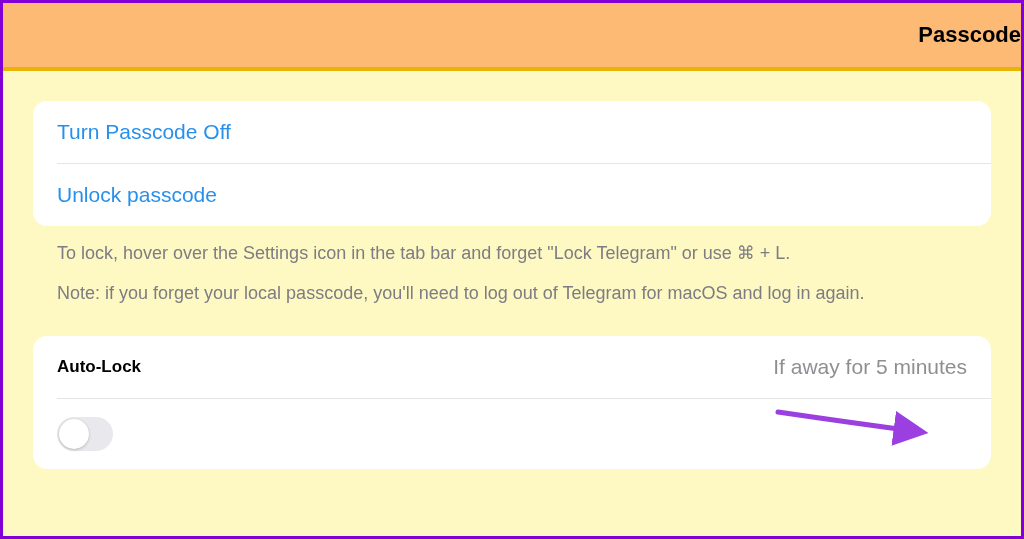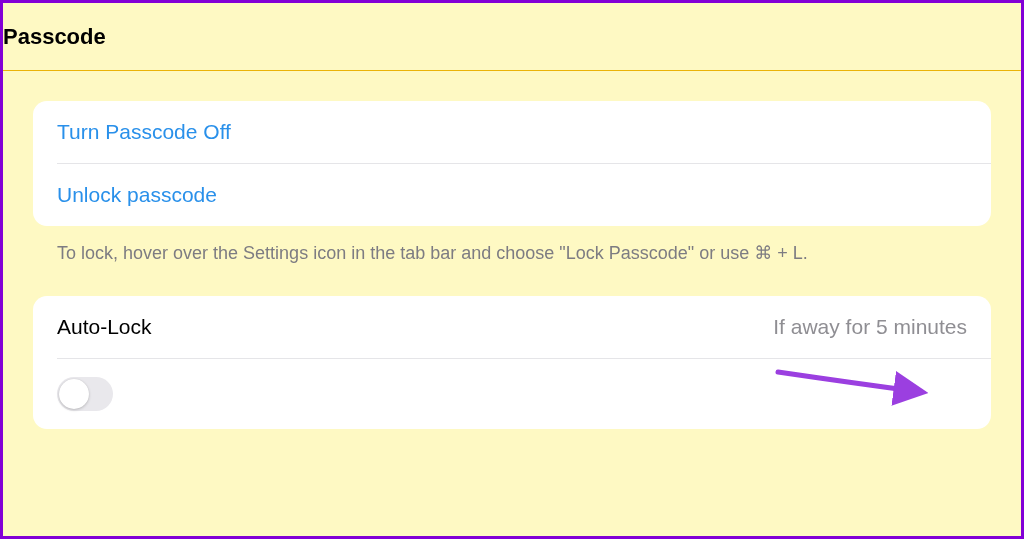--- a/index.html
+++ b/index.html
@@ -16,25 +16,25 @@
       border: 3px solid #8200d6;
     }
     .window {
       width: 100%;
       height: 100%;
       display: flex;
       flex-direction: column;
     }
     .titlebar {
       height: 68px;
-      background: #fef9c3;
+      background: #fdba74;
       display: flex;
       align-items: center;
-      justify-content: flex-start;
-      border-bottom: 1px solid #eab308;
+      justify-content: flex-end;
+      border-bottom: 4px solid #eab308;
     }
     .titlebar-title {
       font-size: 22px;
       font-weight: 600;
       color: #000;
     }
     .content {
       flex: 1;
       background: #fef9c3;
       padding: 30px 30px 30px 30px;
@@ -58,22 +58,22 @@
       margin-left: 24px;
     }
     .link-text {
       color: #2990ea;
       font-size: 21px;
       font-weight: 400;
       cursor: pointer;
     }
     .label {
       color: #000;
-      font-size: 21px;
-      font-weight: 400;
+      font-size: 17px;
+      font-weight: 700;
     }
     .secondary-value {
       color: #8f8e93;
       font-size: 21px;
     }
     .footer-text {
       color: #7d7c82;
       font-size: 18px;
       line-height: 1.45;
       padding: 14px 24px 0 24px;
@@ -129,21 +129,22 @@
     <div class="card">
       <div class="row">
         <span class="link-text">Turn Passcode Off</span>
       </div>
       <div class="separator"></div>
       <div class="row">
         <span class="link-text">Unlock passcode</span>
       </div>
     </div>
 
-    <div class="footer-text">To lock, hover over the Settings icon in the tab bar and choose "Lock Passcode" or use ⌘ + L.</div>
+    <div class="footer-text">To lock, hover over the Settings icon in the tab bar and forget "Lock Telegram" or use ⌘ + L.</div>
+    <div class="footer-text">Note: if you forget your local passcode, you'll need to log out of Telegram for macOS and log in again.</div>
 
     <div class="gap"></div>
 
     <div class="card">
       <div class="row">
         <span class="label">Auto-Lock</span>
         <span class="secondary-value">If away for 5 minutes</span>
       </div>
       <div class="separator"></div>
       <div class="row touchid-row">

